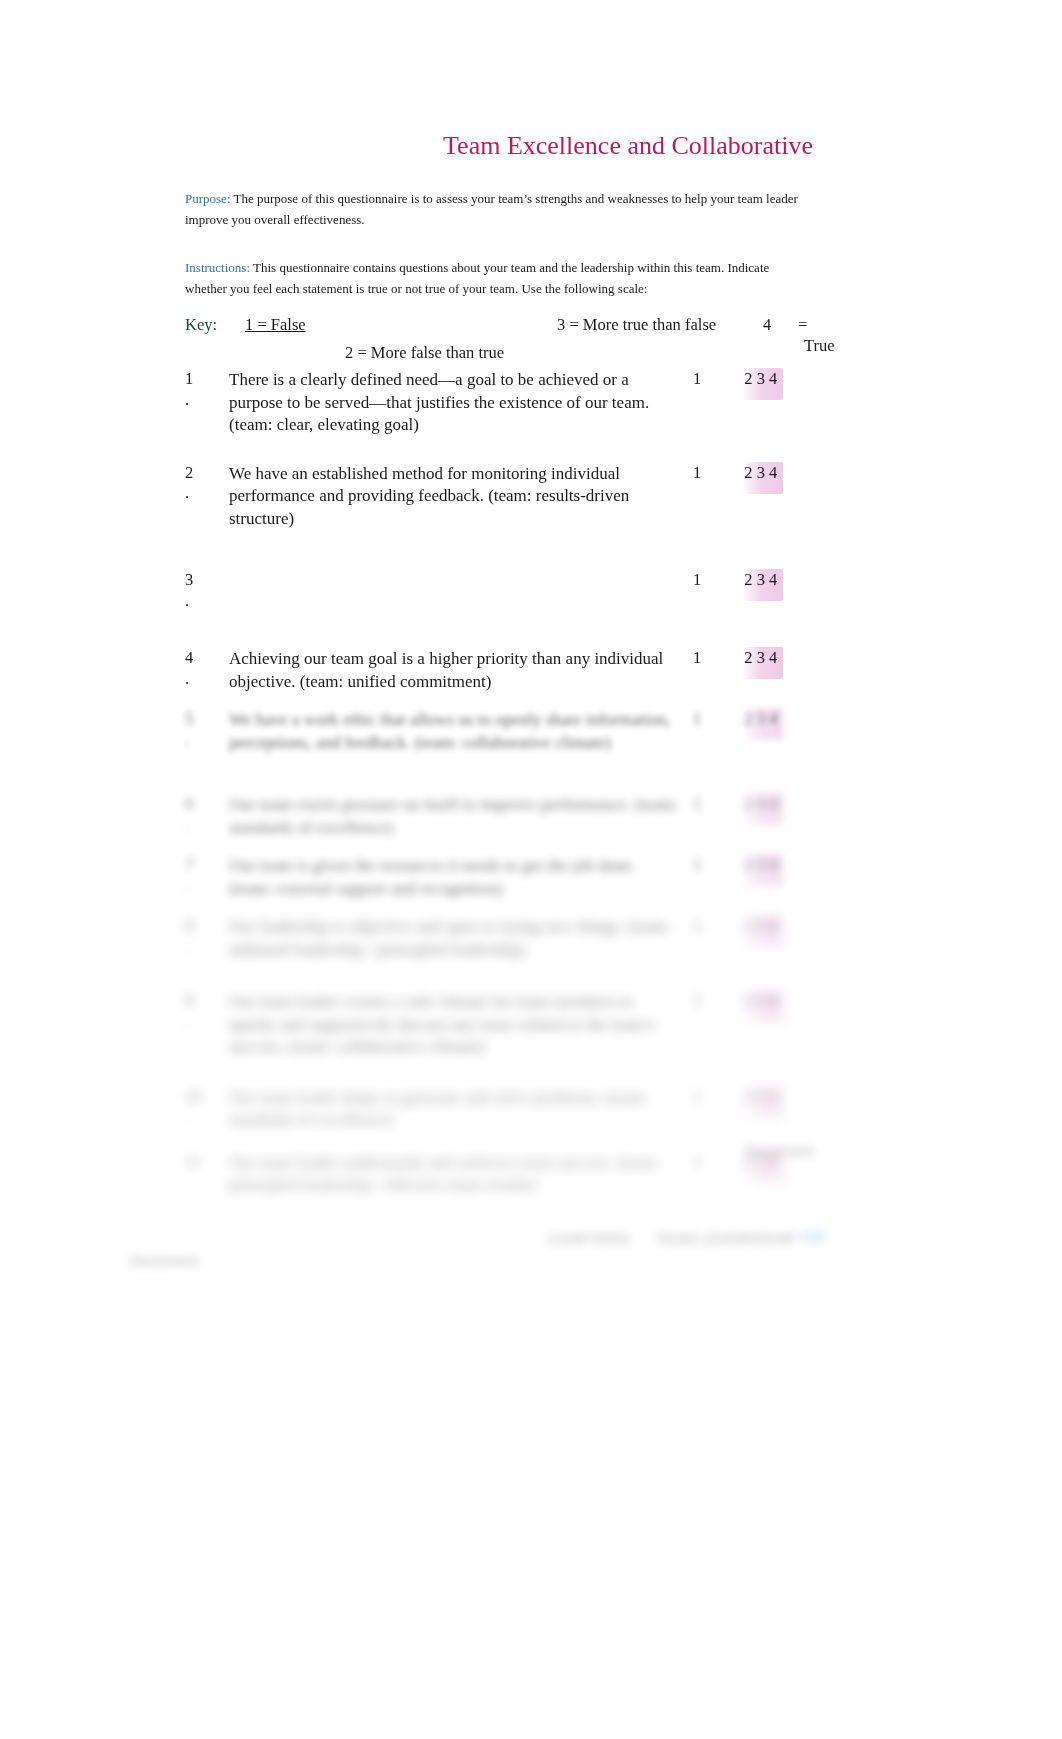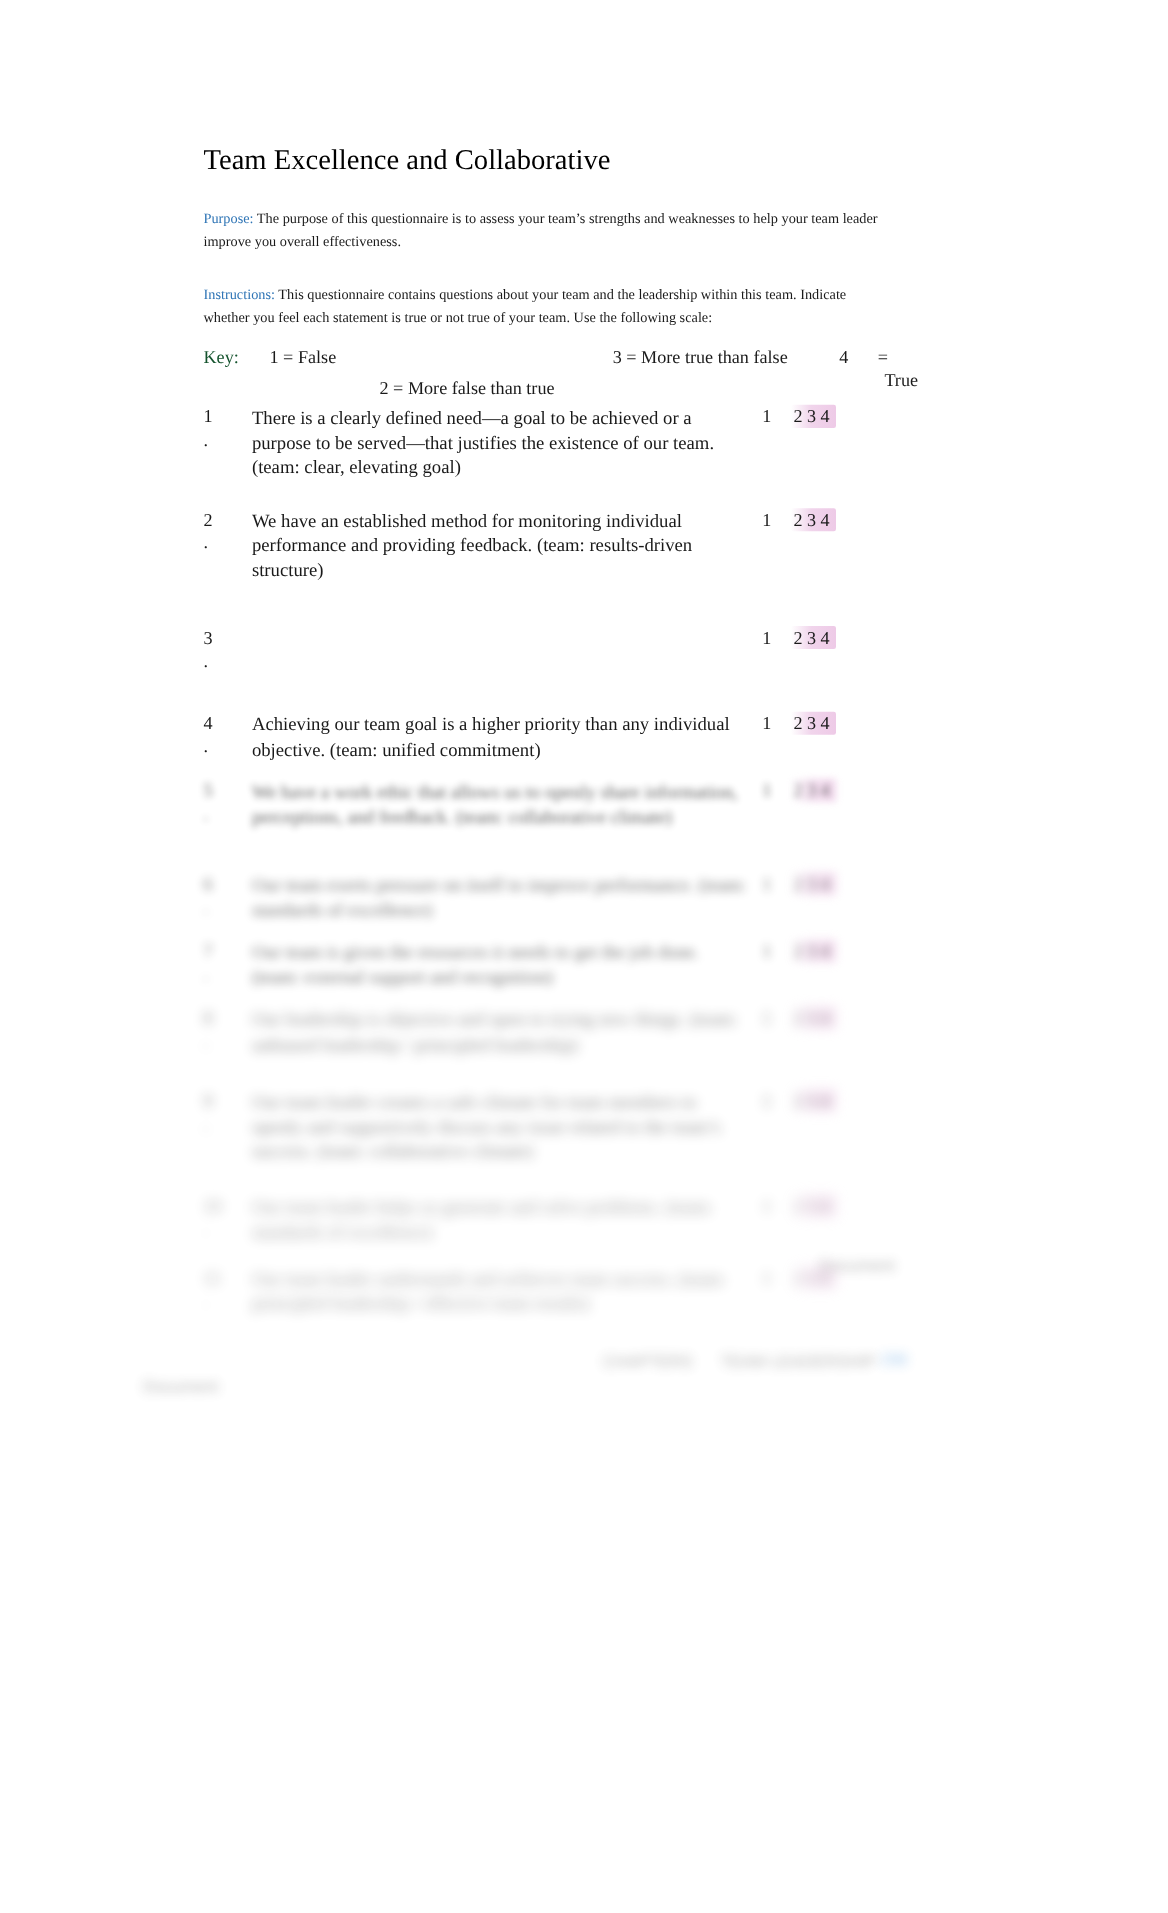--- a/index.html
+++ b/index.html
@@ -22,22 +22,22 @@
     height: 1739px;
     background: #ffffff;
   }
   .content {
     position: absolute;
     left: 185px;
     top: 130px;
     width: 628px;
   }
   .doc-title {
-    text-align: left;
-    color: #000000;
+    text-align: right;
+    color: #be185d;
     font-size: 26px;
     line-height: 31px;
     margin: 0 0 0 0;
     font-weight: normal;
   }
   .doc-title .line2 { display: block; }
   .para {
     font-size: 13px;
     line-height: 20.5px;
     margin-top: 28px;
@@ -51,21 +51,21 @@
     font-size: 16.5px;
     line-height: 20.5px;
     position: relative;
     height: 44px;
   }
   .key-label {
     position: absolute;
     left: 0; top: 0;
     color: #14532d;
   }
-  .key-1 { position: absolute; left: 60px; top: 0; }
+  .key-1 { position: absolute; left: 60px; top: 0; text-decoration: underline; }
   .key-2 { position: absolute; left: 160px; top: 0; margin-top: 28px; }
   .key-3 { position: absolute; left: 372px; top: 0; }
   .key-4 { position: absolute; left: 578px; top: 0; }
   .key-4-eq { position: absolute; left: 613px; top: 0; }
   .key-4-true { position: absolute; left: 578px; top: 21px; margin-left: 41px; }
 
   .qlist {
     margin-top: 10px;
     position: relative;
   }
@@ -96,22 +96,23 @@
     right: 0;
     top: 0;
     width: 120px;
     font-size: 16.5px;
     line-height: 20.5px;
     white-space: nowrap;
   }
   .qscale .s1 { margin-right: 18px; }
   .qscale .hl {
     background: linear-gradient(90deg, rgba(245,225,240,0) 0%, rgba(238,205,232,0.85) 45%, rgba(236,196,228,0.9) 100%);
-    padding: 1px 6px 1px 2px;
+    padding: 1px 6px 12px 2px;
     border-radius: 2px;
+    margin-left: 23px;
   }
 
   
   .blurred {
     filter: blur(3.2px);
     opacity: 0.72;
   }
   .blur-2 { filter: blur(4.2px); opacity: 0.62; }
   .blur-3 { filter: blur(5.2px); opacity: 0.5; }
   .blur-4 { filter: blur(6px); opacity: 0.42; }

